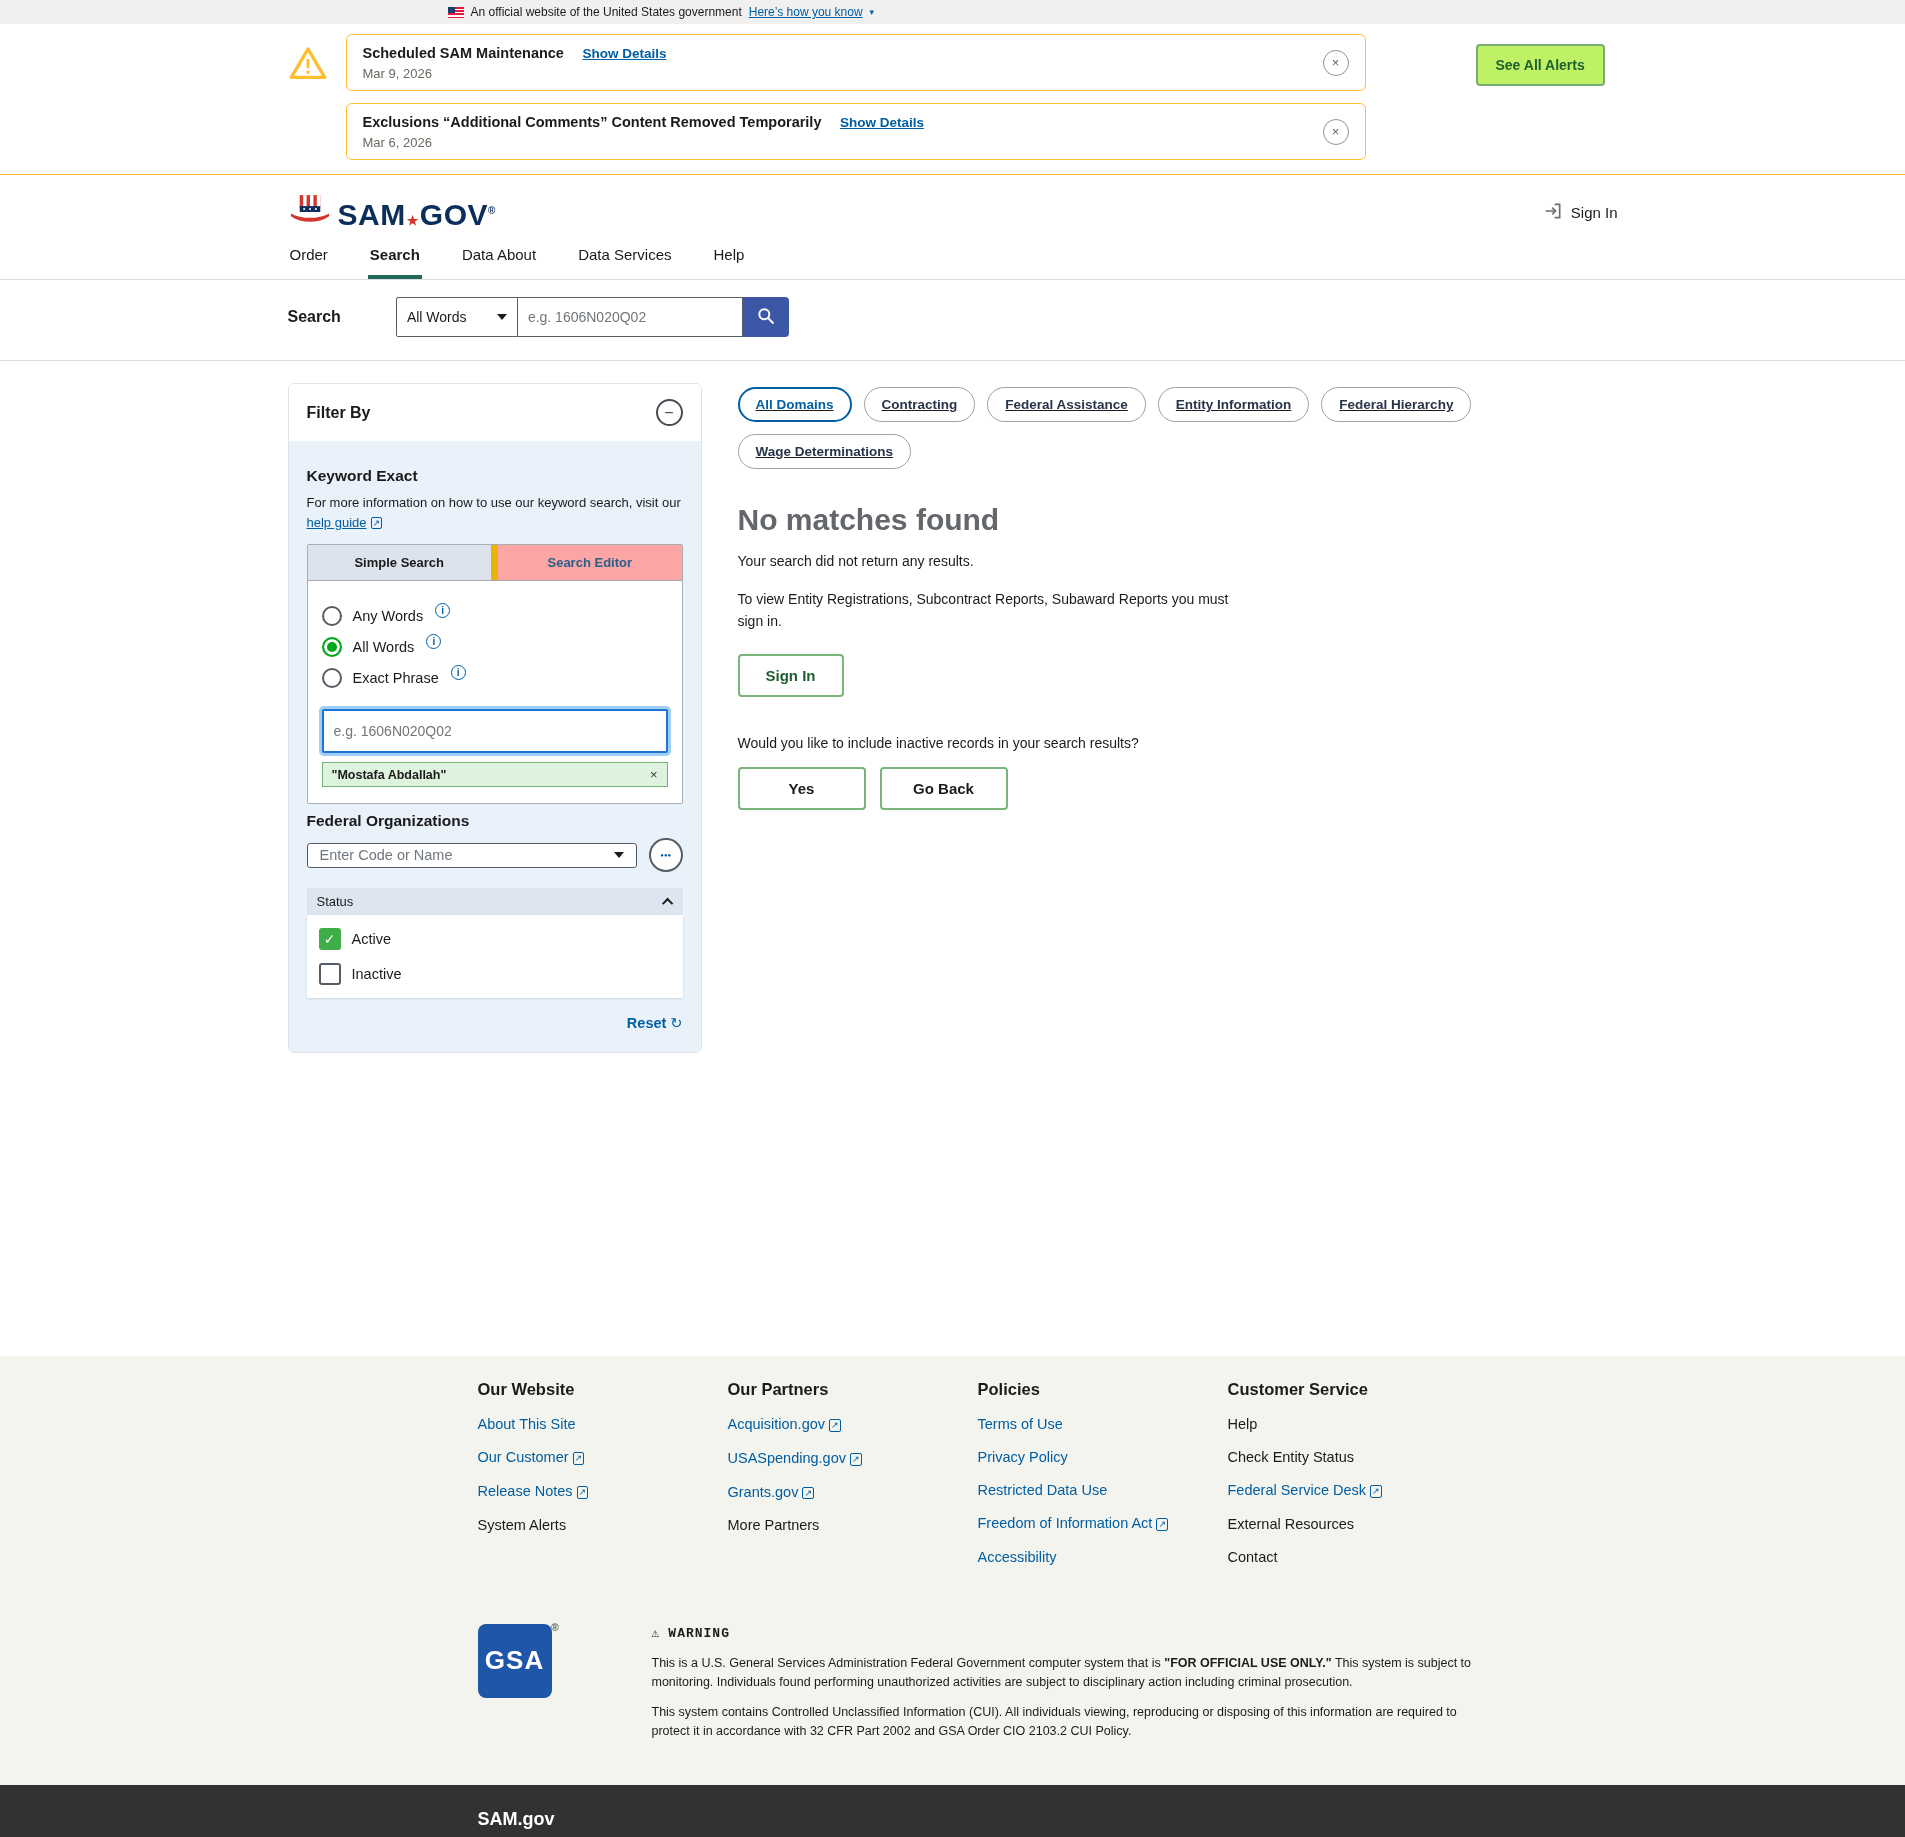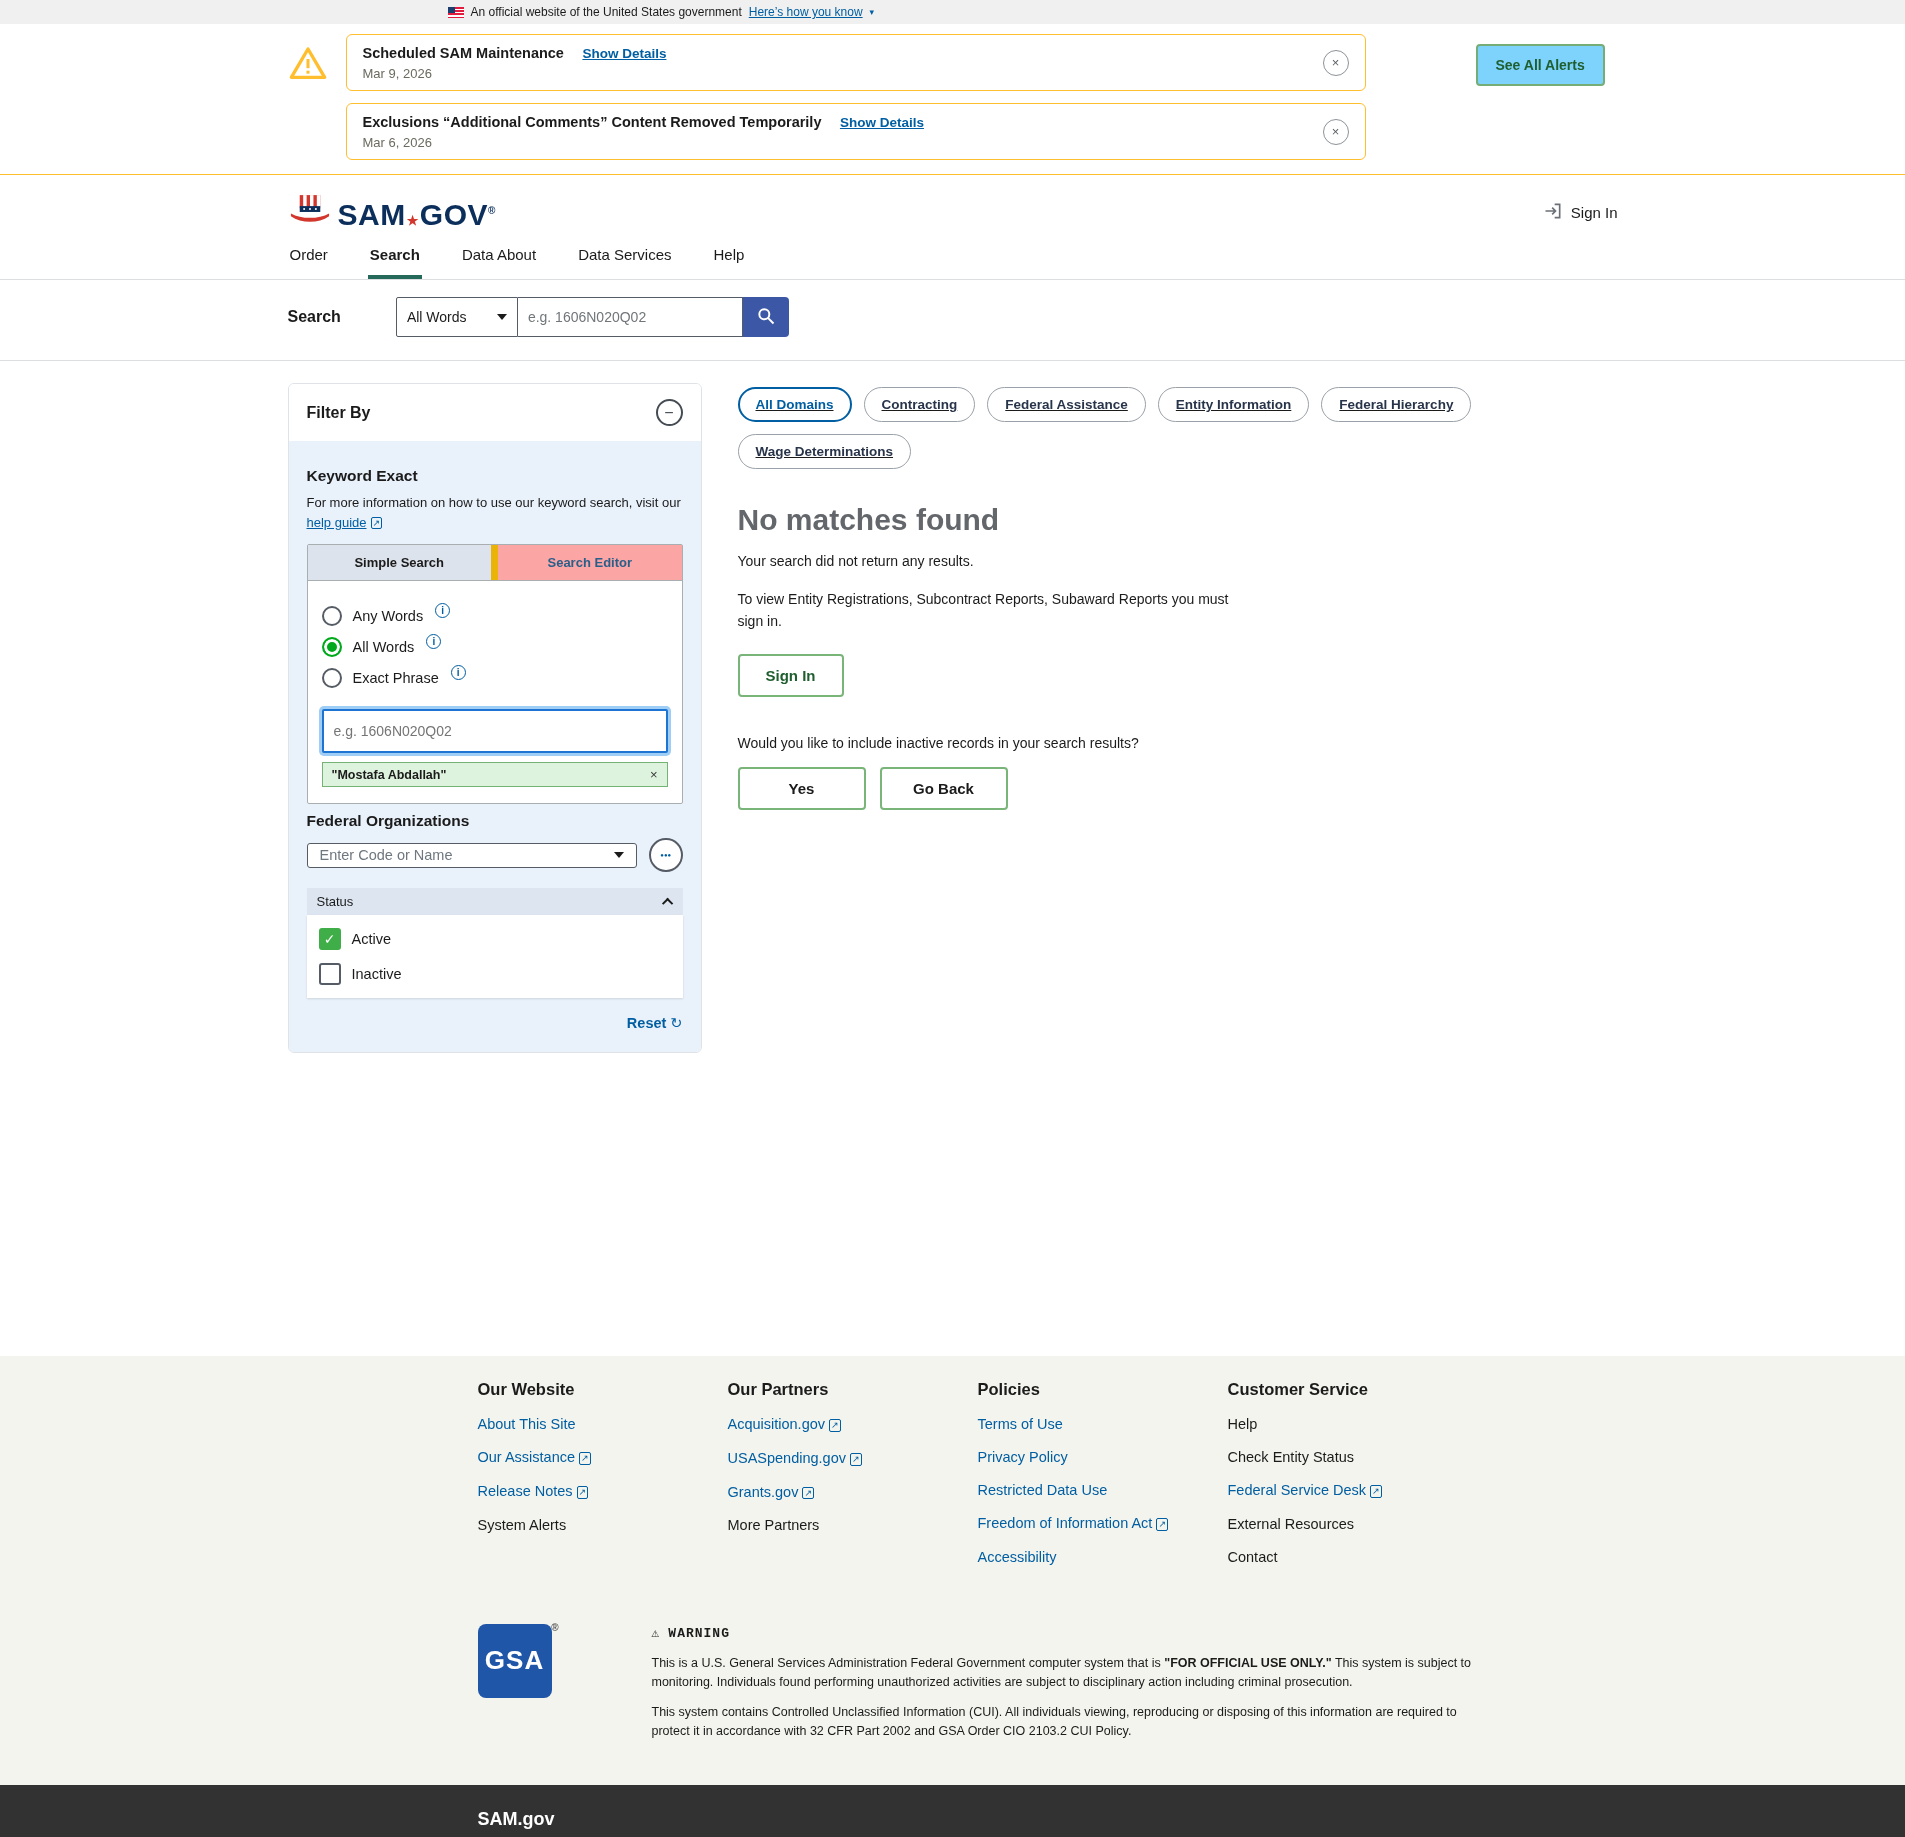--- a/index.html
+++ b/index.html
@@ -23,21 +23,21 @@
   .warn-icon { margin-top: 10px; flex: none; }
   .alert-stack { display: flex; flex-direction: column; gap: 12px; width: 1020px; }
   .alert-card { background: #fff; border: 1px solid #ffbe2e; border-radius: 6px;
     padding: 9px 16px; display: flex; align-items: center; justify-content: space-between; }
   .alert-title { font-weight: bold; font-size: 14.5px; margin-right: 14px; }
   .alert-details { color: #005ea2; font-size: 13.5px; font-weight: bold; text-decoration: underline; }
   .alert-date { font-size: 13px; color: #6a6a5f; margin-top: 4px; }
   .alert-close { width: 26px; height: 26px; border-radius: 50%; border: 1px solid #8d9297;
     background: #fff; color: #5a5f64; font-size: 13px; line-height: 24px; text-align: center;
     cursor: pointer; flex: none; padding: 0; }
-  .see-all { margin-left: 92px; margin-top: 10px; background: #7dd3fc; border: 2px solid #76ad76;
+  .see-all { margin-left: 92px; margin-top: 10px; background: #bef264; border: 2px solid #76ad76;
     border-radius: 4px; padding: 11px 18px; font-weight: bold; font-size: 14px; color: #1f5e2e;
     cursor: pointer; white-space: nowrap; font-family: inherit; }
 
   
   .site-header { padding: 20px 0 6px; }
   .header-inner { display: flex; align-items: center; justify-content: space-between; }
   .logo { display: flex; align-items: flex-end; gap: 6px; cursor: pointer; }
   .logo-text { font-size: 30px; font-weight: bold; color: #0b2e5b; letter-spacing: 0.5px; line-height: 1; }
   .logo-star { color: #d2362c; font-size: 13px; margin: 0 1px; }
   .logo-reg { font-size: 10px; vertical-align: super; color: #0b2e5b; font-weight: bold; }
@@ -360,21 +360,21 @@
     </div>
   </section>
 </main>
 
 <footer class="site-footer">
   <div class="container footer-inner">
     <div class="footer-cols">
       <div class="footer-col">
         <h4>Our Website</h4>
         <a class="f-link">About This Site</a>
-        <a class="f-link"><span>Our Assistance</span><span class="ext">↗</span></a>
+        <a class="f-link"><span>Our Customer</span><span class="ext">↗</span></a>
         <a class="f-link"><span>Release Notes</span><span class="ext">↗</span></a>
         <a class="f-link dark">System Alerts</a>
       </div>
       <div class="footer-col">
         <h4>Our Partners</h4>
         <a class="f-link"><span>Acquisition.gov</span><span class="ext">↗</span></a>
         <a class="f-link"><span>USASpending.gov</span><span class="ext">↗</span></a>
         <a class="f-link"><span>Grants.gov</span><span class="ext">↗</span></a>
         <a class="f-link dark">More Partners</a>
       </div>

